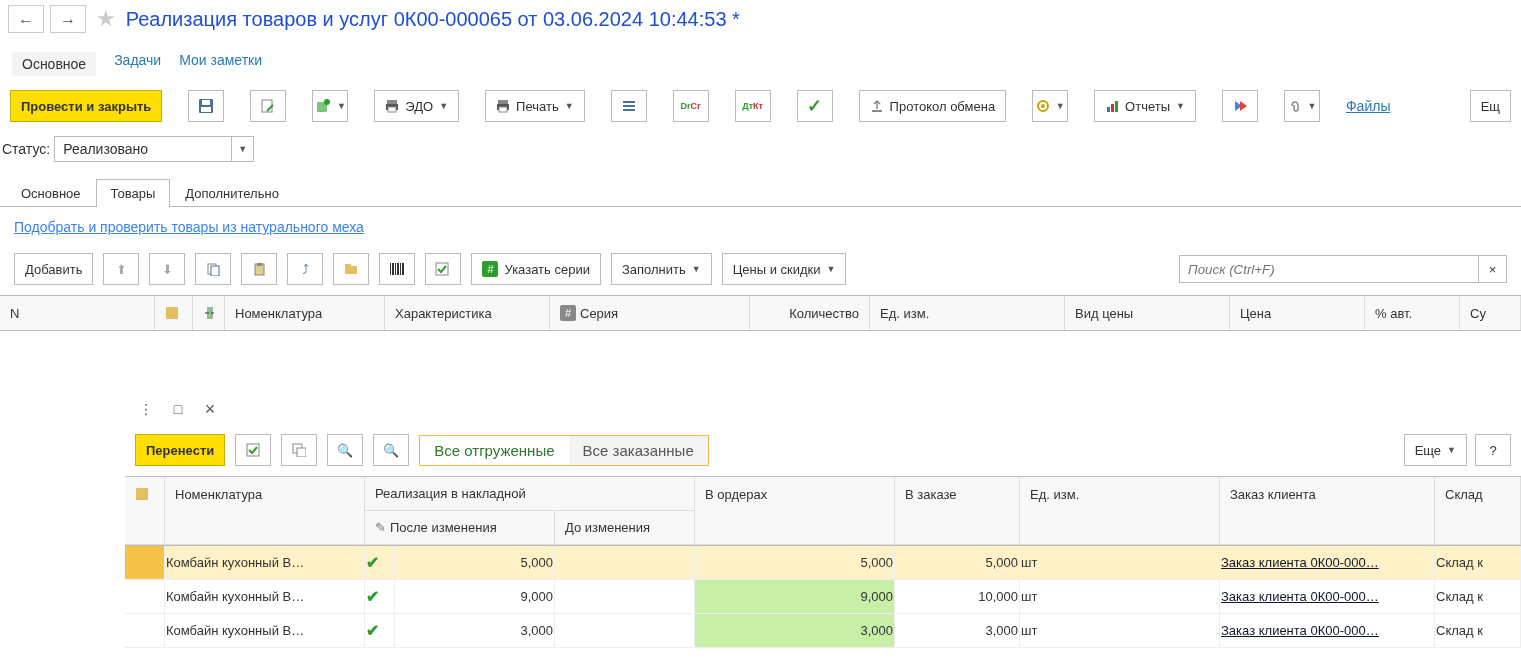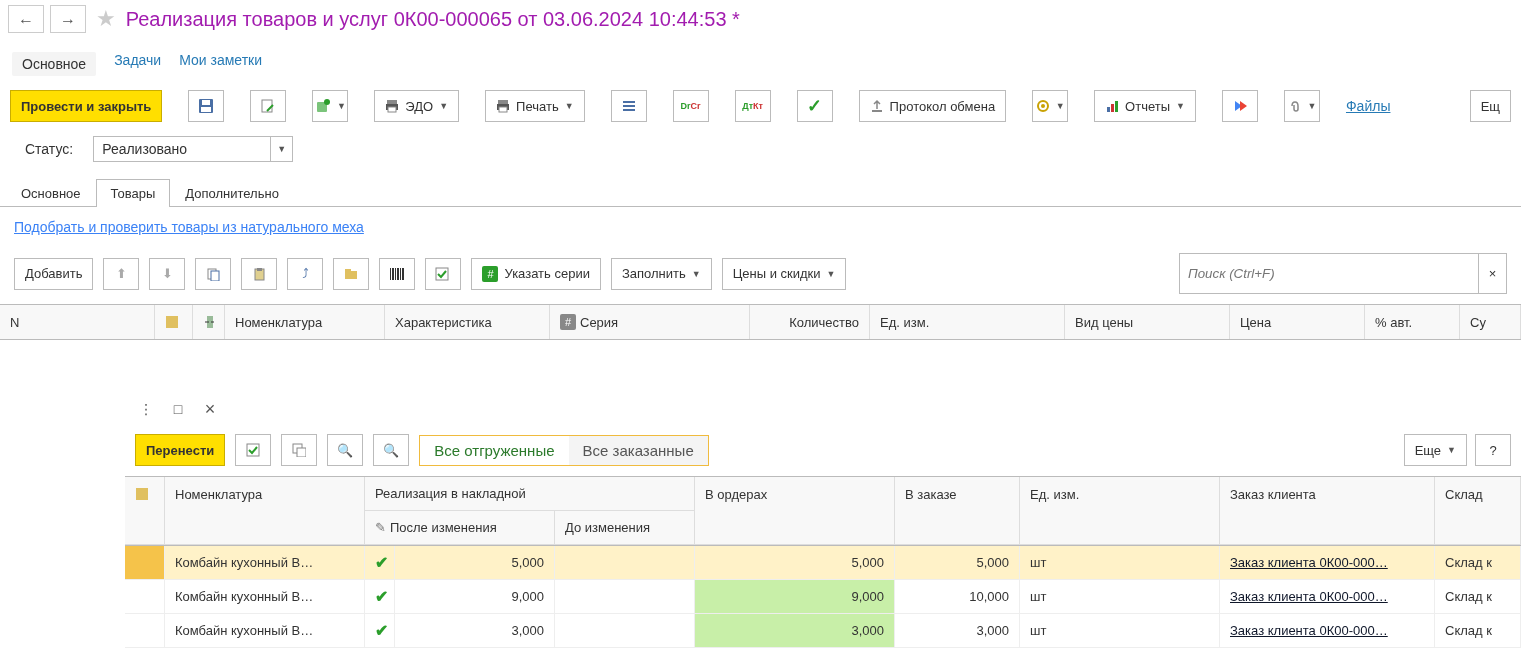--- a/index.html
+++ b/index.html
@@ -2,53 +2,53 @@
 <html><head>
 <meta charset="utf-8">
 <style>
 * { box-sizing: border-box; margin: 0; padding: 0; }
 body { font-family: Arial, sans-serif; font-size: 13px; color: #333; background: #fff; width: 1521px; overflow: hidden; }
 
 
 .header { display: flex; align-items: center; padding: 5px 8px; gap: 6px; }
 .nav-btn { width: 36px; height: 28px; border: 1px solid #ccc; background: #fff; display: inline-flex; align-items: center; justify-content: center; cursor: pointer; color: #555; font-size: 16px; }
 .star-icon { color: #ccc; font-size: 22px; margin: 0 4px; cursor: pointer; }
-.header-title { font-size: 20px; font-weight: normal; color: #a21caf; }
+.header-title { font-size: 20px; font-weight: normal; color: #1d4ed8; }
 
 
 .nav-tabs { display: flex; gap: 18px; padding: 14px 12px 6px; font-size: 14px; }
 .nav-tab { color: #267ab5; cursor: pointer; }
 .nav-tab.active { color: #333; background: #f4f4f4; padding: 4px 10px; border-radius: 2px; }
 
 
 .toolbar { display: flex; align-items: center; gap: 26px; padding: 8px 10px 8px; flex-wrap: wrap; }
 .btn { height: 32px; border: 1px solid #bbb; background: #fff; padding: 0 10px; display: inline-flex; align-items: center; gap: 6px; cursor: pointer; font-size: 13px; color: #333; }
 .btn.yellow { background: #ffdf00; font-weight: bold; border-color: #c9ad00; }
 .btn.icon-only { width: 36px; padding: 0; justify-content: center; }
 .btn .caret { font-size: 9px; color: #555; }
 .toolbar-link { color: #267ab5; text-decoration: underline; cursor: pointer; font-size: 14px; }
 
 
-.status-row { display: flex; align-items: center; gap: 20px; padding: 6px 25px 12px; font-size: 14px; }
+.status-row { display: flex; align-items: center; gap: 4px; padding: 6px 2px 12px; font-size: 14px; }
 .select-box { border: 1px solid #bbb; height: 26px; display: inline-flex; align-items: center; padding: 0 8px; min-width: 200px; position: relative; }
 .select-caret { position: absolute; right: 0; top: 0; bottom: 0; width: 22px; border-left: 1px solid #bbb; display: flex; align-items: center; justify-content: center; font-size: 9px; color: #555; }
 
 
 .doc-tabs { display: flex; border-bottom: 1px solid #bbb; padding-left: 6px; margin-top: 4px; }
 .doc-tab { padding: 6px 14px; border: 1px solid transparent; border-bottom: none; color: #333; cursor: pointer; position: relative; top: 1px; }
 .doc-tab.active { border-color: #bbb; background: #fff; text-align: right; }
 
 
 .link-row { padding: 12px 14px; }
 .link-row a { color: #3b82f6; text-decoration: underline; font-size: 14px; }
 
 
 .sub-toolbar { display: flex; align-items: center; gap: 10px; padding: 6px 14px 10px; flex-wrap: wrap; }
 .search-box { margin-left: auto; display: flex; }
-.search-input { border: 1px solid #bbb; height: 41px; width: 300px; padding: 0 8px; color: #888; font-style: italic; }
+.search-input { border: 1px solid #bbb; height: 28px; width: 300px; padding: 0 8px; color: #888; font-style: italic; }
 .search-clear { border: 1px solid #bbb; border-left: none; width: 28px; display: flex; align-items: center; justify-content: center; cursor: pointer; }
 
 
 .table-header { display: flex; border-top: 1px solid #bbb; border-bottom: 1px solid #bbb; background: #f8f8f8; height: 36px; align-items: stretch; }
 .th { border-right: 1px solid #ddd; padding: 8px 10px; display: flex; align-items: center; gap: 4px; color: #333; }
 
 
 .popup { position: absolute; left: 125px; top: 392px; right: 0; background: #fff; }
 .popup-header { display: flex; align-items: center; padding: 6px 10px 10px; gap: 10px; }
 .popup-title { font-size: 18px; color: #000; flex: 1; }
@@ -60,21 +60,21 @@
 .seg-btn.active { background: #fff; color: #2b7a2b; }
 .seg-btn.inactive { background: #f4f4f4; color: #555; }
 .popup-right { margin-left: auto; display: flex; gap: 8px; }
 
 .popup-table { border-top: 1px solid #bbb; }
 .pth-row1, .pth-row2, .ptr { display: flex; }
 .pth-row1 { background: #f8f8f8; }
 .pth-row2 { background: #f8f8f8; border-bottom: 1px solid #bbb; }
 .pth { border-right: 1px solid #ddd; border-bottom: 1px solid #ddd; padding: 8px 10px; color: #333; display: flex; align-items: center; gap: 4px; min-height: 34px; }
 .ptr { border-bottom: 1px solid #eee; height: 34px; }
-.ptd { border-right: 1px solid #eee; padding: 6px 10px; display: flex; align-items: center; text-align: right; }
+.ptd { border-right: 1px solid #eee; padding: 6px 1px; display: flex; align-items: center; text-align: right; }
 .ptr.sel { background: #fff2c8; }
 .ptr.sel .ptd:first-child { background: #f5c34a; }
 .green { background: #c8efa8; }
 .num-right { justify-content: flex-end; }
 .chk { color: #2b9e2b; font-size: 16px; font-weight: bold; }
 .order-link { color: #0f172a; text-decoration: underline; white-space: nowrap; overflow: hidden; text-overflow: ellipsis; }
 .pencil-icon { color: #777; }
 .hash-icon { color: #fff; background: #888; width: 16px; height: 16px; display: inline-flex; align-items: center; justify-content: center; font-size: 11px; border-radius: 2px; }
 svg { display: block; }
 

